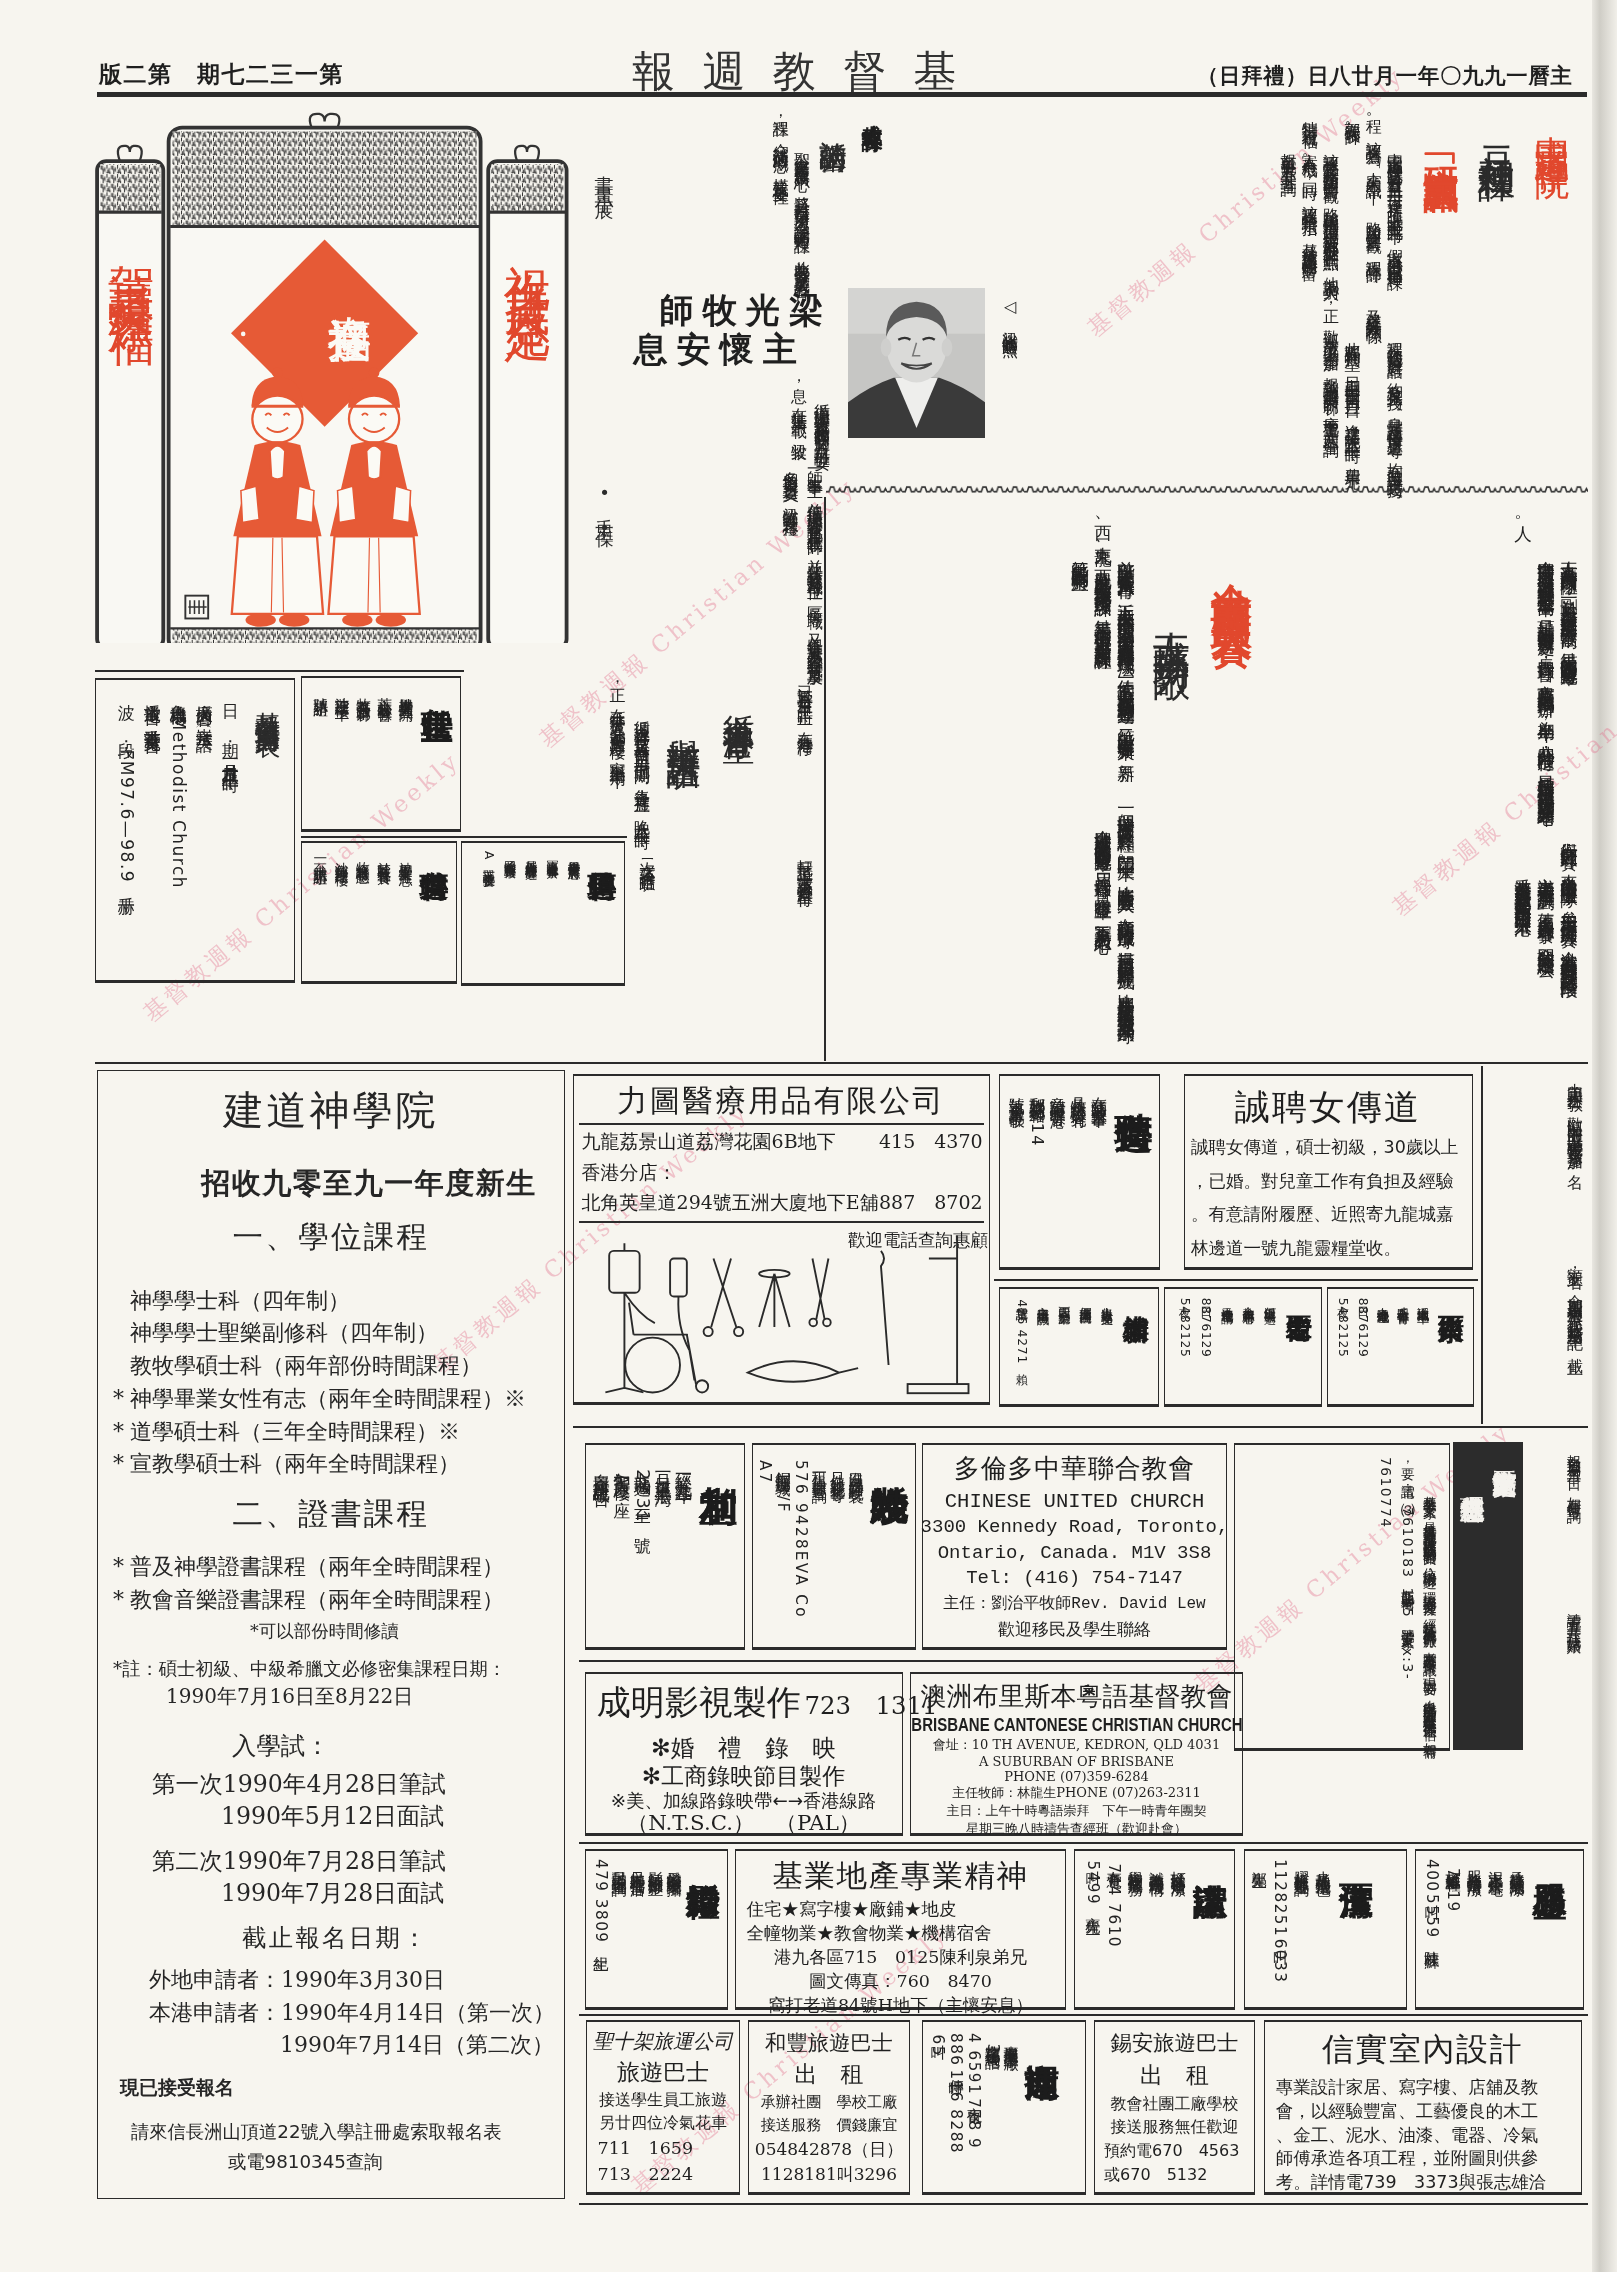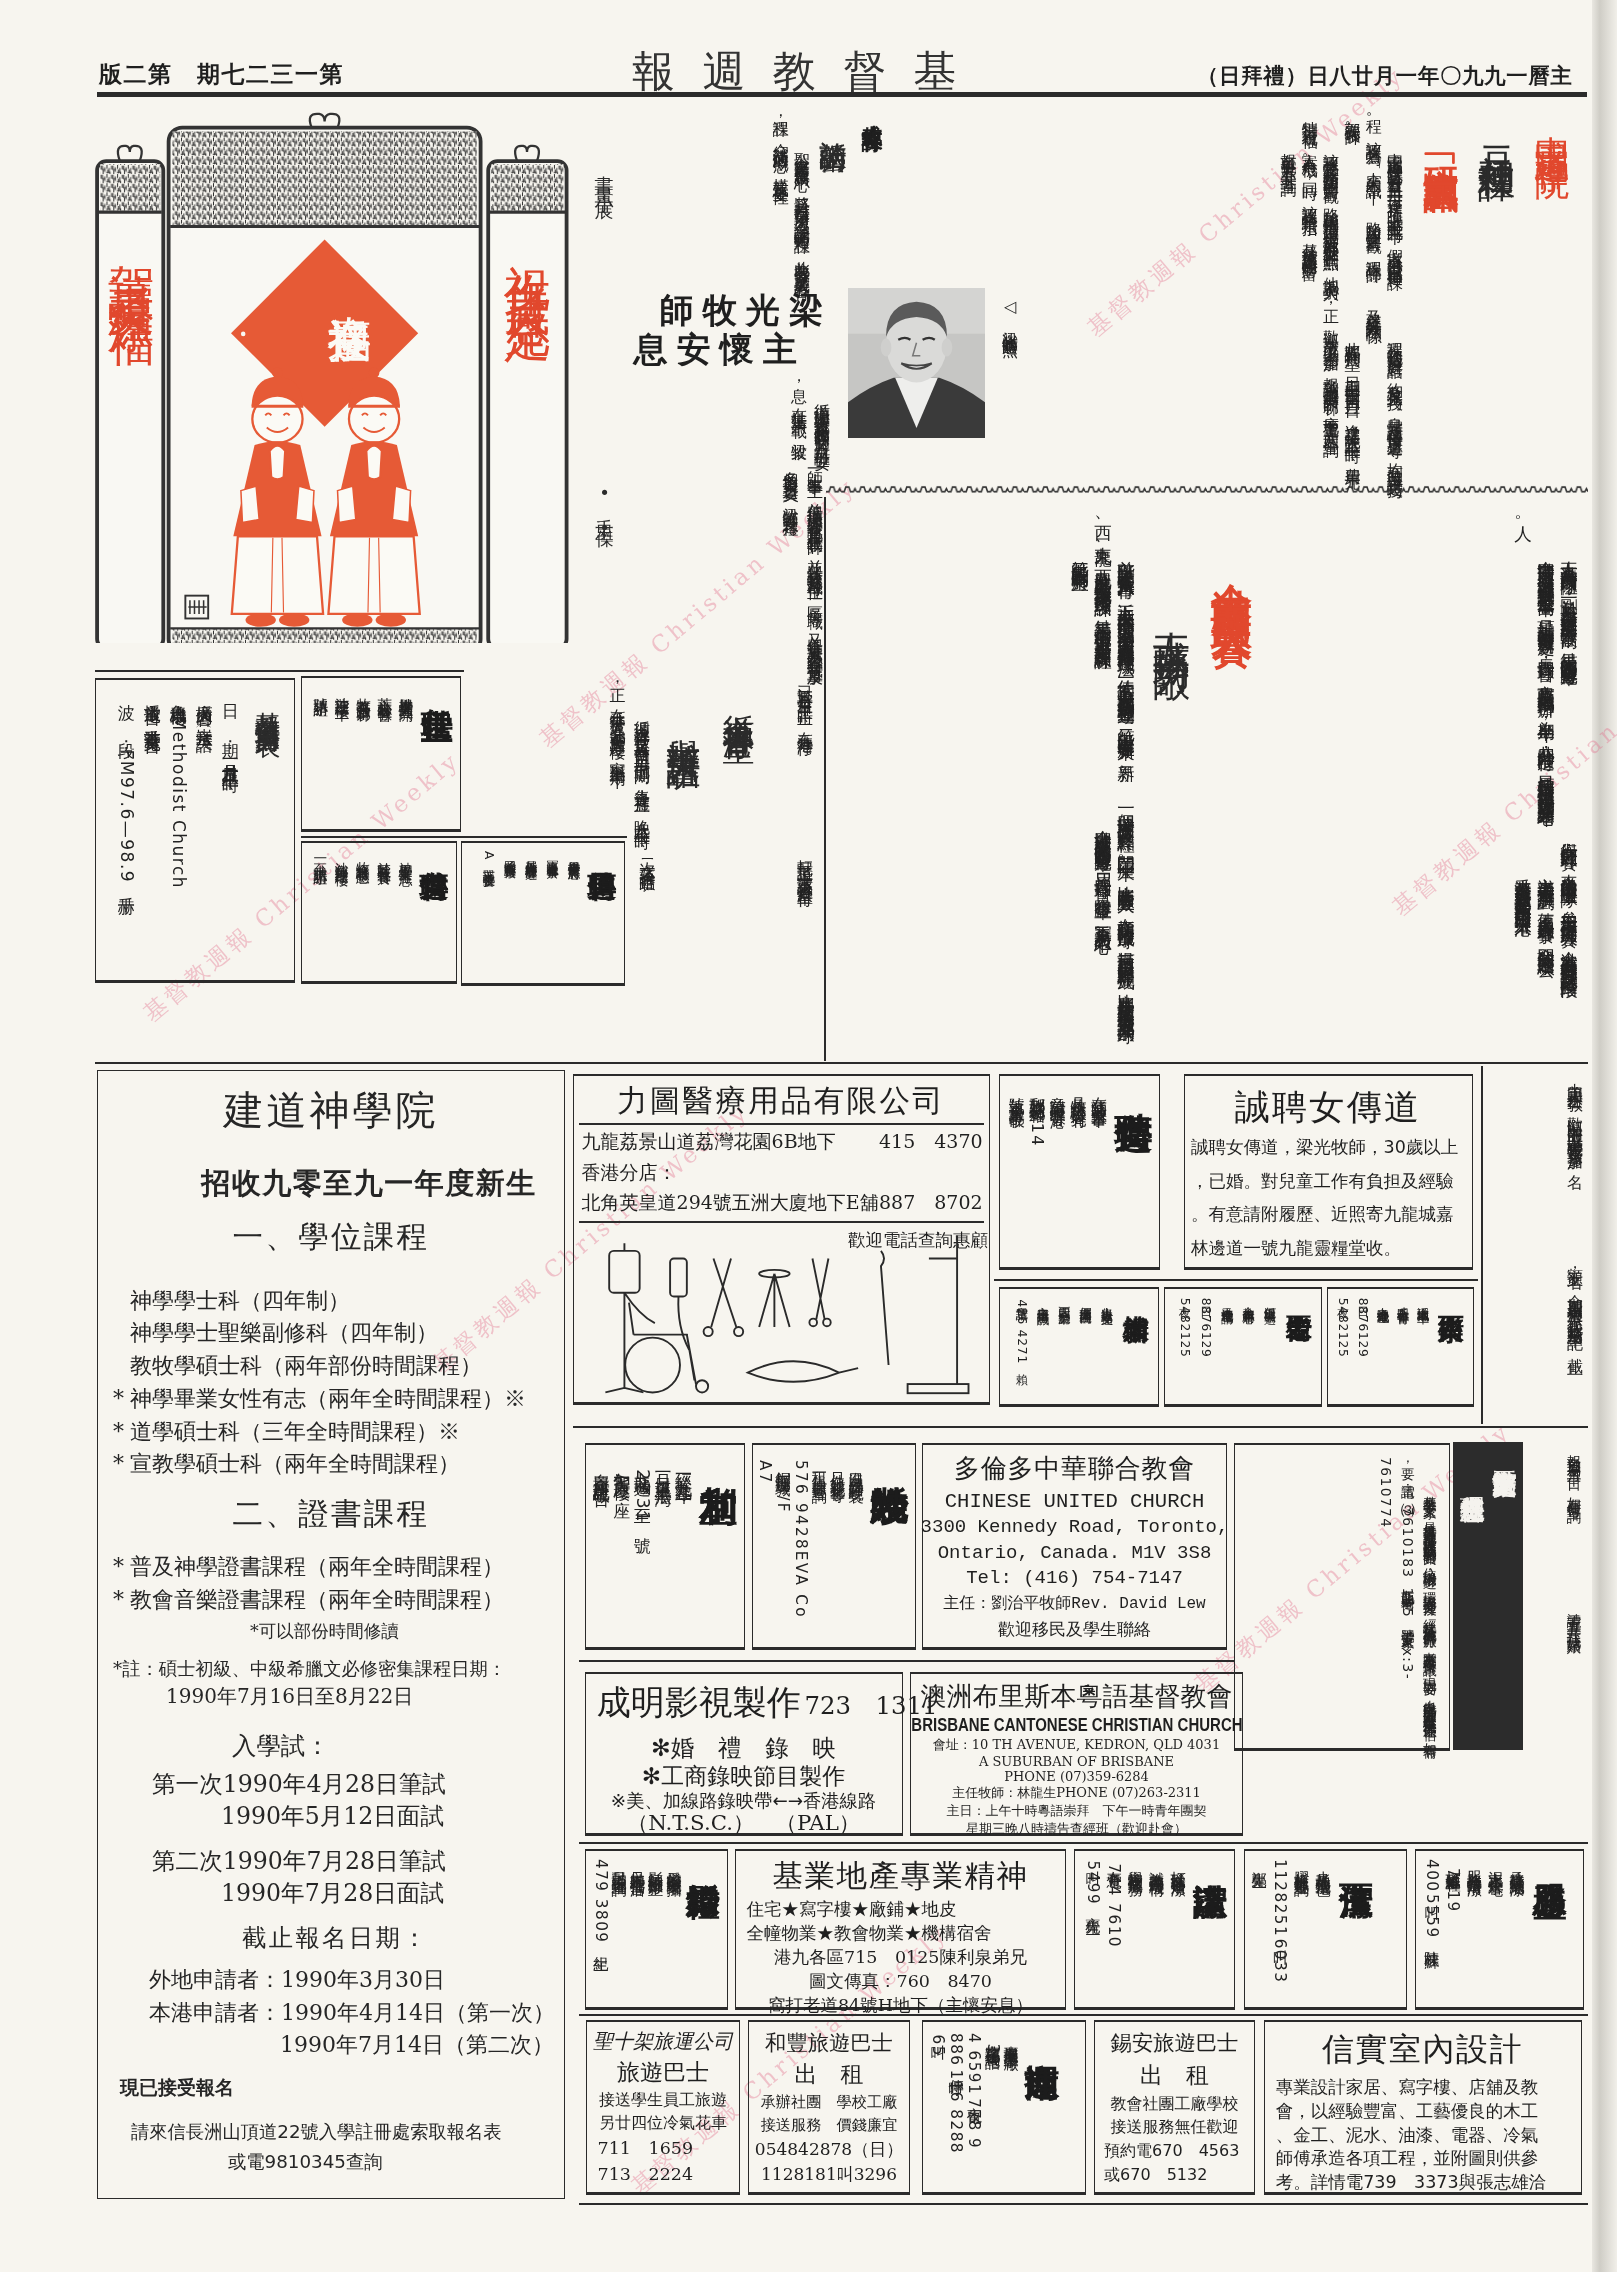--- a/index.html
+++ b/index.html
@@ -337,21 +337,21 @@
       <div>在葵涌區教會事奉</div>
       <div>具牧會經驗優先有</div>
       <div>意請附履歷寄香港</div>
       <div>郵政總局郵箱3814</div>
       <div>號執事會人事部收</div>
     </div>
   </div>
 
   <div class="box" style="left:1184px;top:1074px;width:289px;height:196px;">
     <div class="a" style="left:0;top:7.6px;width:286px;text-align:center;font-size:35px;letter-spacing:2.3px;white-space:nowrap;">誠聘女傳道</div>
-    <div class="a" style="left:6.1px;top:59px;font-size:17.5px;white-space:nowrap;">誠聘女傳道，梁光牧師，30歲以上</div>
+    <div class="a" style="left:6.1px;top:59px;font-size:17.5px;white-space:nowrap;">誠聘女傳道，碩士初級，30歲以上</div>
     <div class="a" style="left:6.1px;top:93px;font-size:17.5px;white-space:nowrap;">，已婚。對兒童工作有負担及經驗</div>
     <div class="a" style="left:6.1px;top:126px;font-size:17.5px;white-space:nowrap;">。有意請附履歷、近照寄九龍城嘉</div>
     <div class="a" style="left:6.1px;top:160px;font-size:17.5px;white-space:nowrap;">林邊道一號九龍靈糧堂收。</div>
   </div>
 
   <div class="rule" style="left:994px;top:1279px;width:484px;height:1.5px;"></div>
 
   <div class="vad" style="left:999px;top:1287px;width:160px;height:120px;">
     <div class="t" style="font-size:26px;line-height:34px;">大埔新樓</div>
     <div class="b" style="right:41px;font-size:12.2px;letter-spacing:0.8px;line-height:21.3px;height:107px;">

